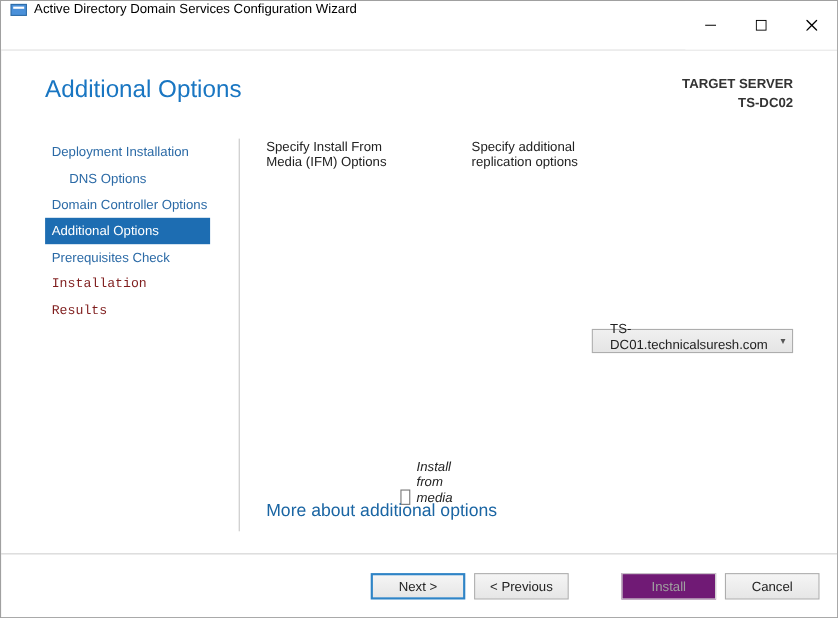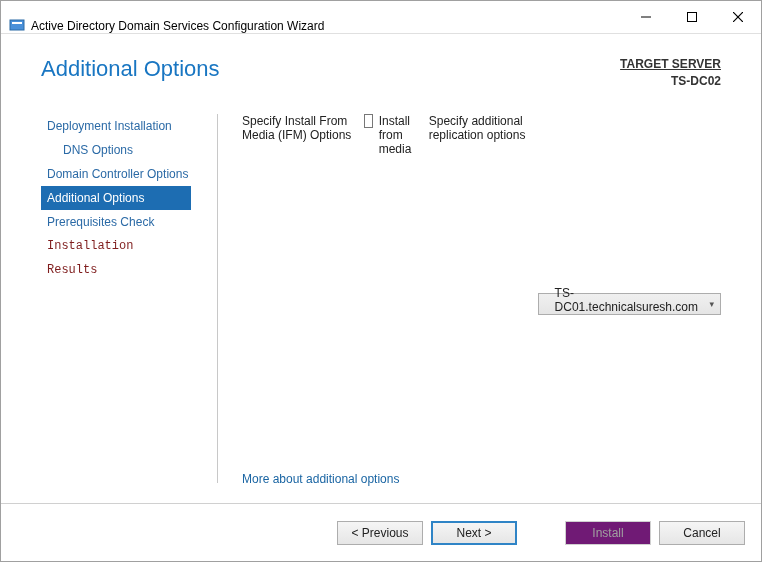--- a/index.html
+++ b/index.html
@@ -1,43 +1,43 @@
 <!DOCTYPE html>
 <html><head>
   <meta charset="utf-8">
   <style>
     * { box-sizing: border-box; margin: 0; padding: 0; }
     body { font-family: "Segoe UI", Tahoma, sans-serif; font-size: 12px; background: #fff; width: 762px; height: 562px; border: 1px solid #a0a0a0; display: flex; flex-direction: column; }
-    .titlebar { height: 33px; background: #fff; border-bottom: 1px solid #e0e0e0; display: flex; align-items: flex-end; padding-left: 8px; color: #333; }
+    .titlebar { height: 45px; background: #fff; border-bottom: 1px solid #e0e0e0; display: flex; align-items: flex-start; padding-left: 8px; color: #333; }
     .titlebar .title-icon { width: 16px; height: 16px; margin-right: 6px; display: flex; align-items: center; justify-content: center; }
     .titlebar .title-text { flex: 1; font-size: 12px; color: #000; }
     .titlebar .win-controls { display: flex; height: 100%; }
     .win-btn { width: 46px; height: 100%; display: flex; align-items: center; justify-content: center; background: #fff; border: none; color: #333; }
     .header { display: flex; padding: 22px 40px 8px 40px; align-items: flex-start; }
     .header-title { font-size: 22px; font-weight: 300; color: #1976c2; }
     .target-block { margin-left: auto; text-align: right; font-size: 12px; color: #333; line-height: 1.4; }
-    .target-block .label { font-weight: 600; text-decoration: underline; }
+    .target-block .label { font-weight: 600; }
     .target-block .value { font-weight: 600; }
     .body { display: flex; flex: 1; padding: 0 40px 10px 40px; min-height: 0; }
     .sidebar { width: 176px; padding-top: 16px; }
     .sidebar-item { font-size: 12px; padding: 5px 6px 5px 6px; color: #2b6aa6; cursor: default; white-space: nowrap; }
     .sidebar-item.indent { padding-left: 22px; }
     .sidebar-item.disabled { color: #7f1d1d; font-family: Liberation Mono, monospace; }
     .sidebar-item.active { background: #1d6db2; color: #fff; width: 150px; }
     .divider { width: 1px; background: #c8c8c8; margin: 16px 0 10px 0; }
     .main { flex: 1; padding: 16px 0 0 24px; display: flex; flex-direction: row; position: relative; }
     .section-heading { font-size: 12px; color: #222; margin-bottom: 10px; }
-    .checkbox-row { display: flex; align-items: flex-start; margin-bottom: 20px; }
+    .checkbox-row { display: flex; align-items: flex-end; margin-bottom: 34px; font-style: italic; }
     .checkbox-box { width: 14px; height: 14px; border: 1px solid #777; margin-right: 6px; background: #fff; }
     .checkbox-label { font-size: 12px; color: #222; }
     .form-row { display: flex; align-items: center; margin-top: 2px; }
     .form-label { font-size: 12px; color: #222; width: 210px; }
     .select { flex: 1; max-width: 280px; height: 22px; border: 1px solid #adadad; background: linear-gradient(#f0f0f0,#e5e5e5); font-size: 12px; padding: 0 22px 0 16px; display: flex; align-items: flex-end; position: relative; color: #222; }
     .select .caret { position: absolute; right: 6px; top: 50%; transform: translateY(-50%); color: #555; font-size: 9px; }
-    .more-link { position: absolute; bottom: 7px; left: 24px; color: #1a65a3; font-size: 12px; cursor: pointer; }
+    .more-link { position: absolute; bottom: 19px; left: 24px; color: #1a65a3; font-size: 16px; cursor: pointer; }
     .footer { height: 58px; border-top: 1px solid #d0d0d0; display: flex; align-items: center; justify-content: flex-end; gap: 8px; padding: 0 16px; }
     .btn { width: 86px; height: 24px; font-size: 12px; border: 1px solid #adadad; background: linear-gradient(#f5f5f5,#e6e6e6); color: #222; cursor: default; }
     .btn.default { border: 2px solid #2f84c6; }
     .btn.disabled { color: #a0a0a0; background: #701a75; border-color: #d0d0d0; }
     .spacer { width: 32px; }
   </style>
 </head>
 <body>
 
 <div class="titlebar">
@@ -100,18 +100,18 @@
       <div class="select">
         <span>TS-DC01.technicalsuresh.com</span>
         <span class="caret">▾</span>
       </div>
     </div>
     <a class="more-link">More about additional options</a>
   </div>
 </div>
 
 <div class="footer">
+  <button class="btn default">Next &gt;</button>
   <button class="btn">&lt; Previous</button>
-  <button class="btn default">Next &gt;</button>
   <div class="spacer"></div>
   <button class="btn disabled">Install</button>
   <button class="btn">Cancel</button>
 </div>
 
 </body></html>

